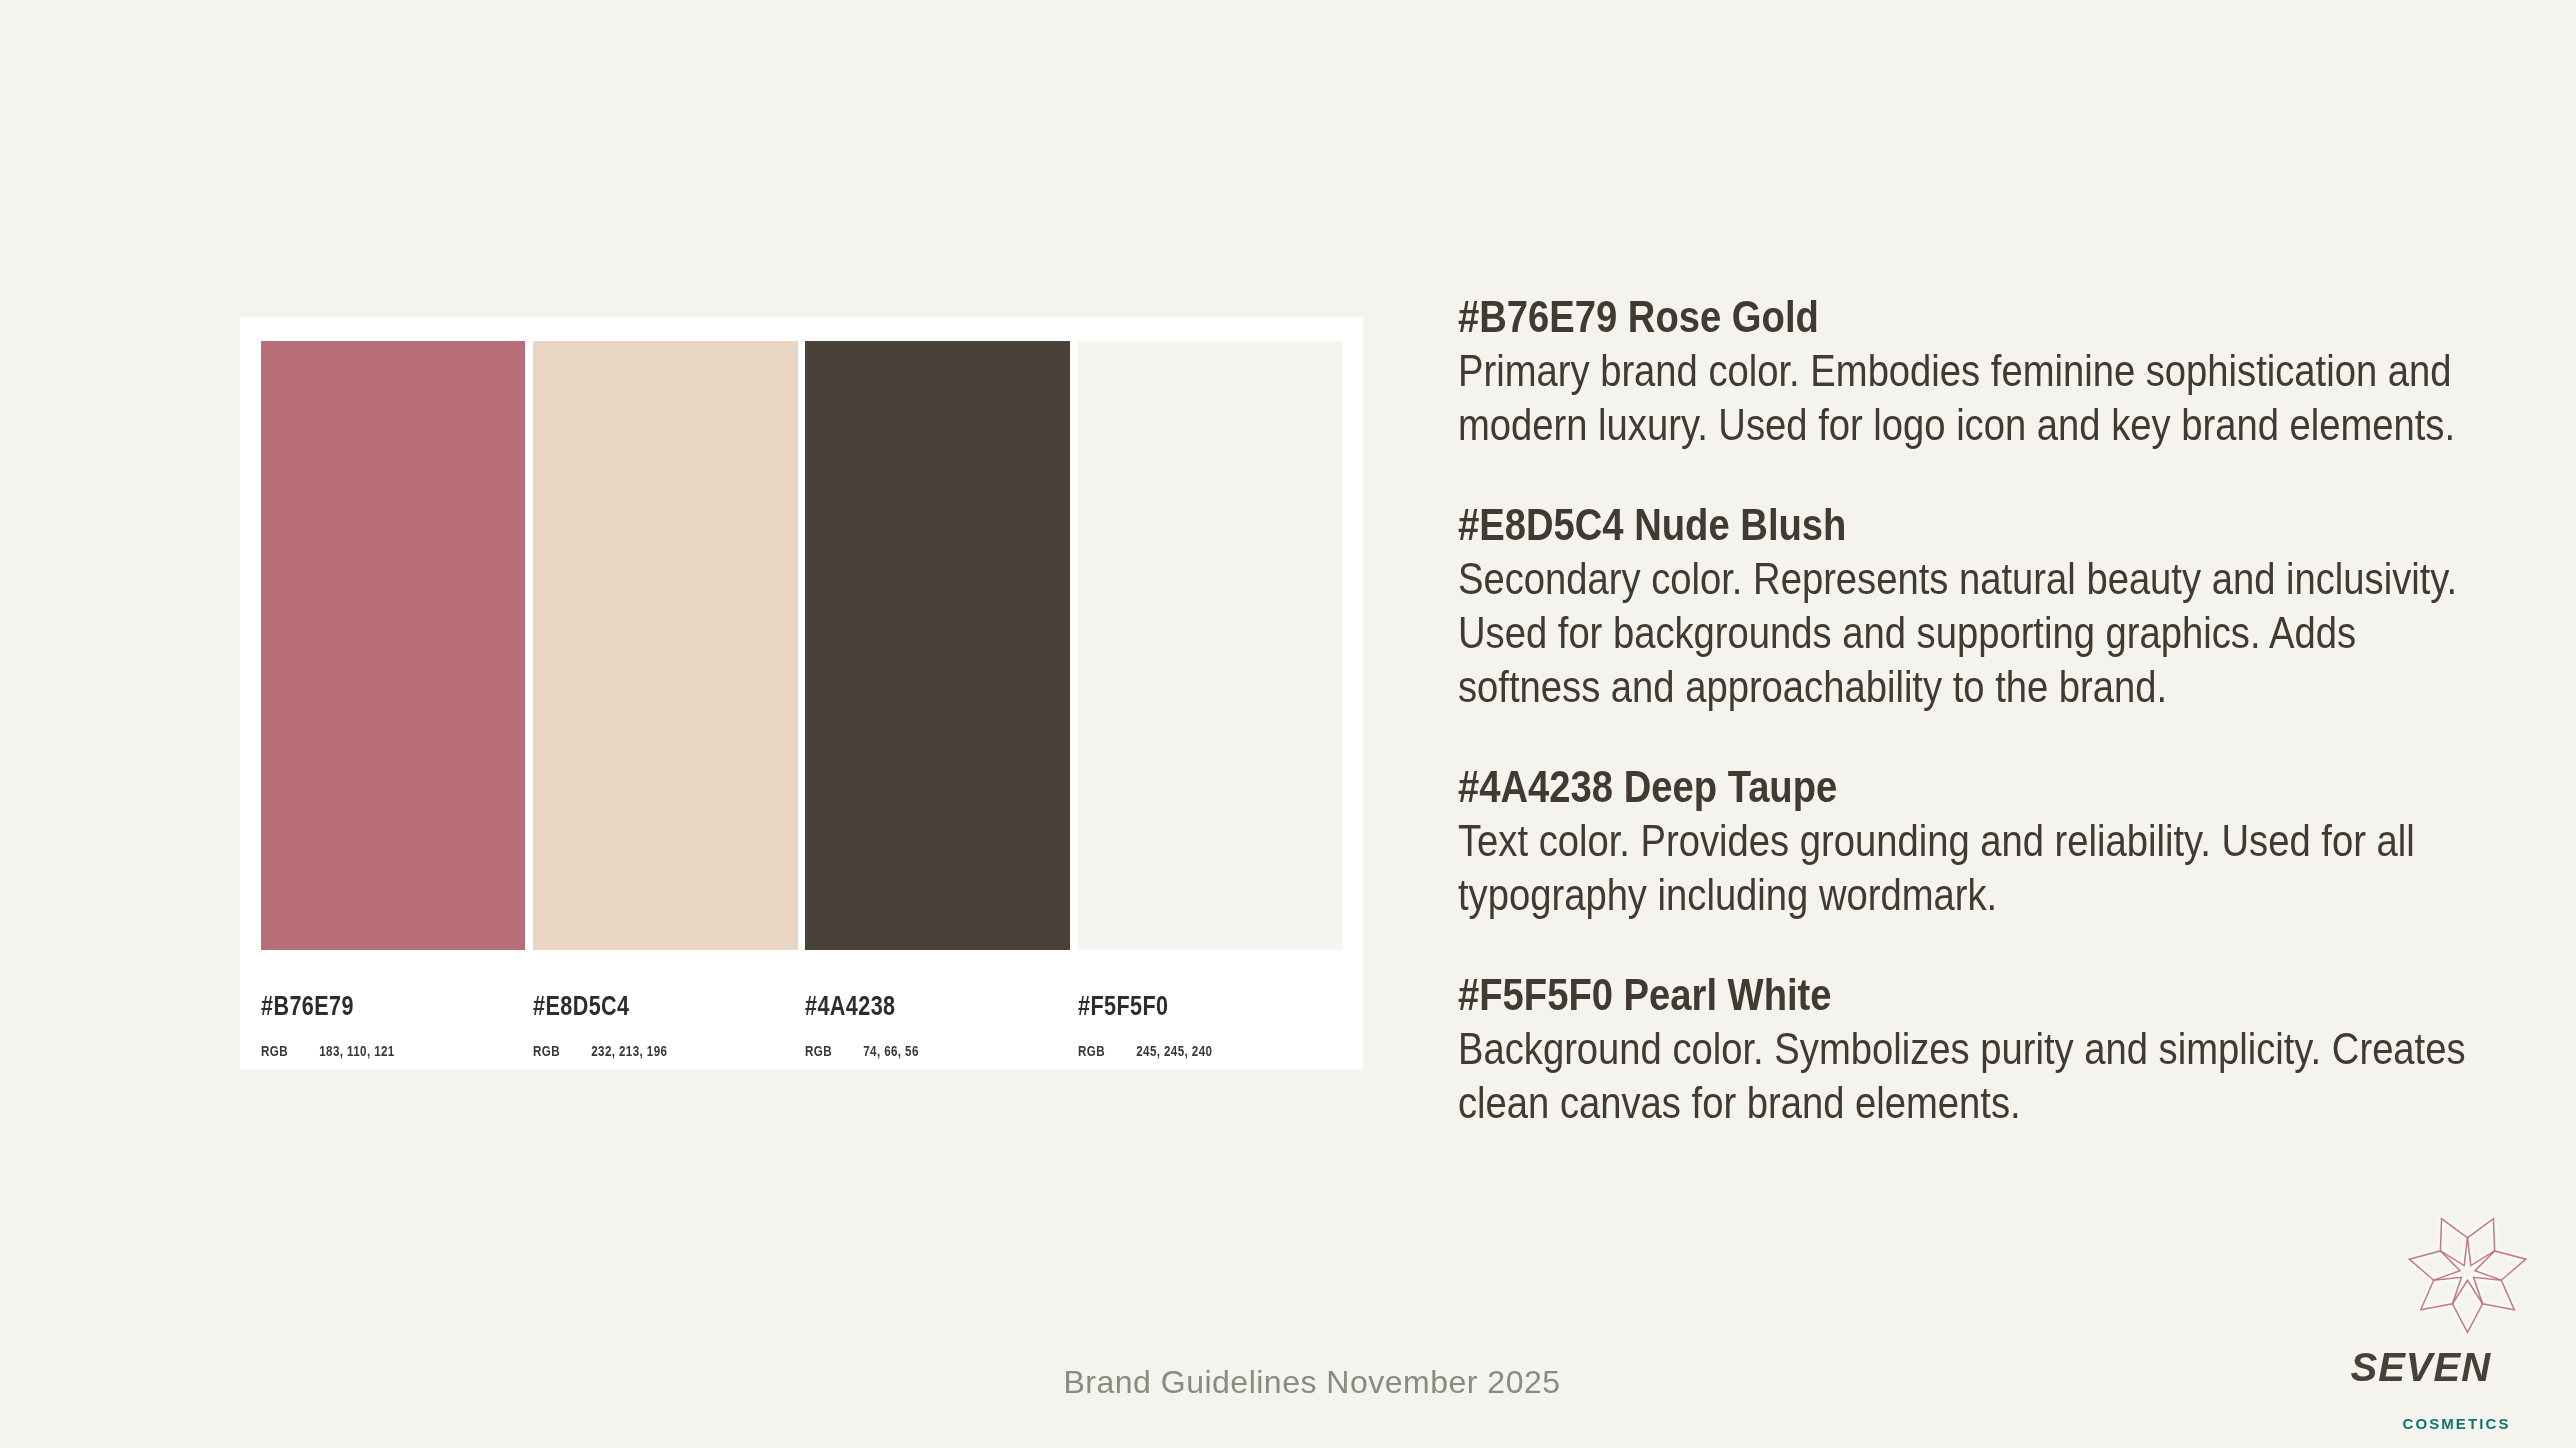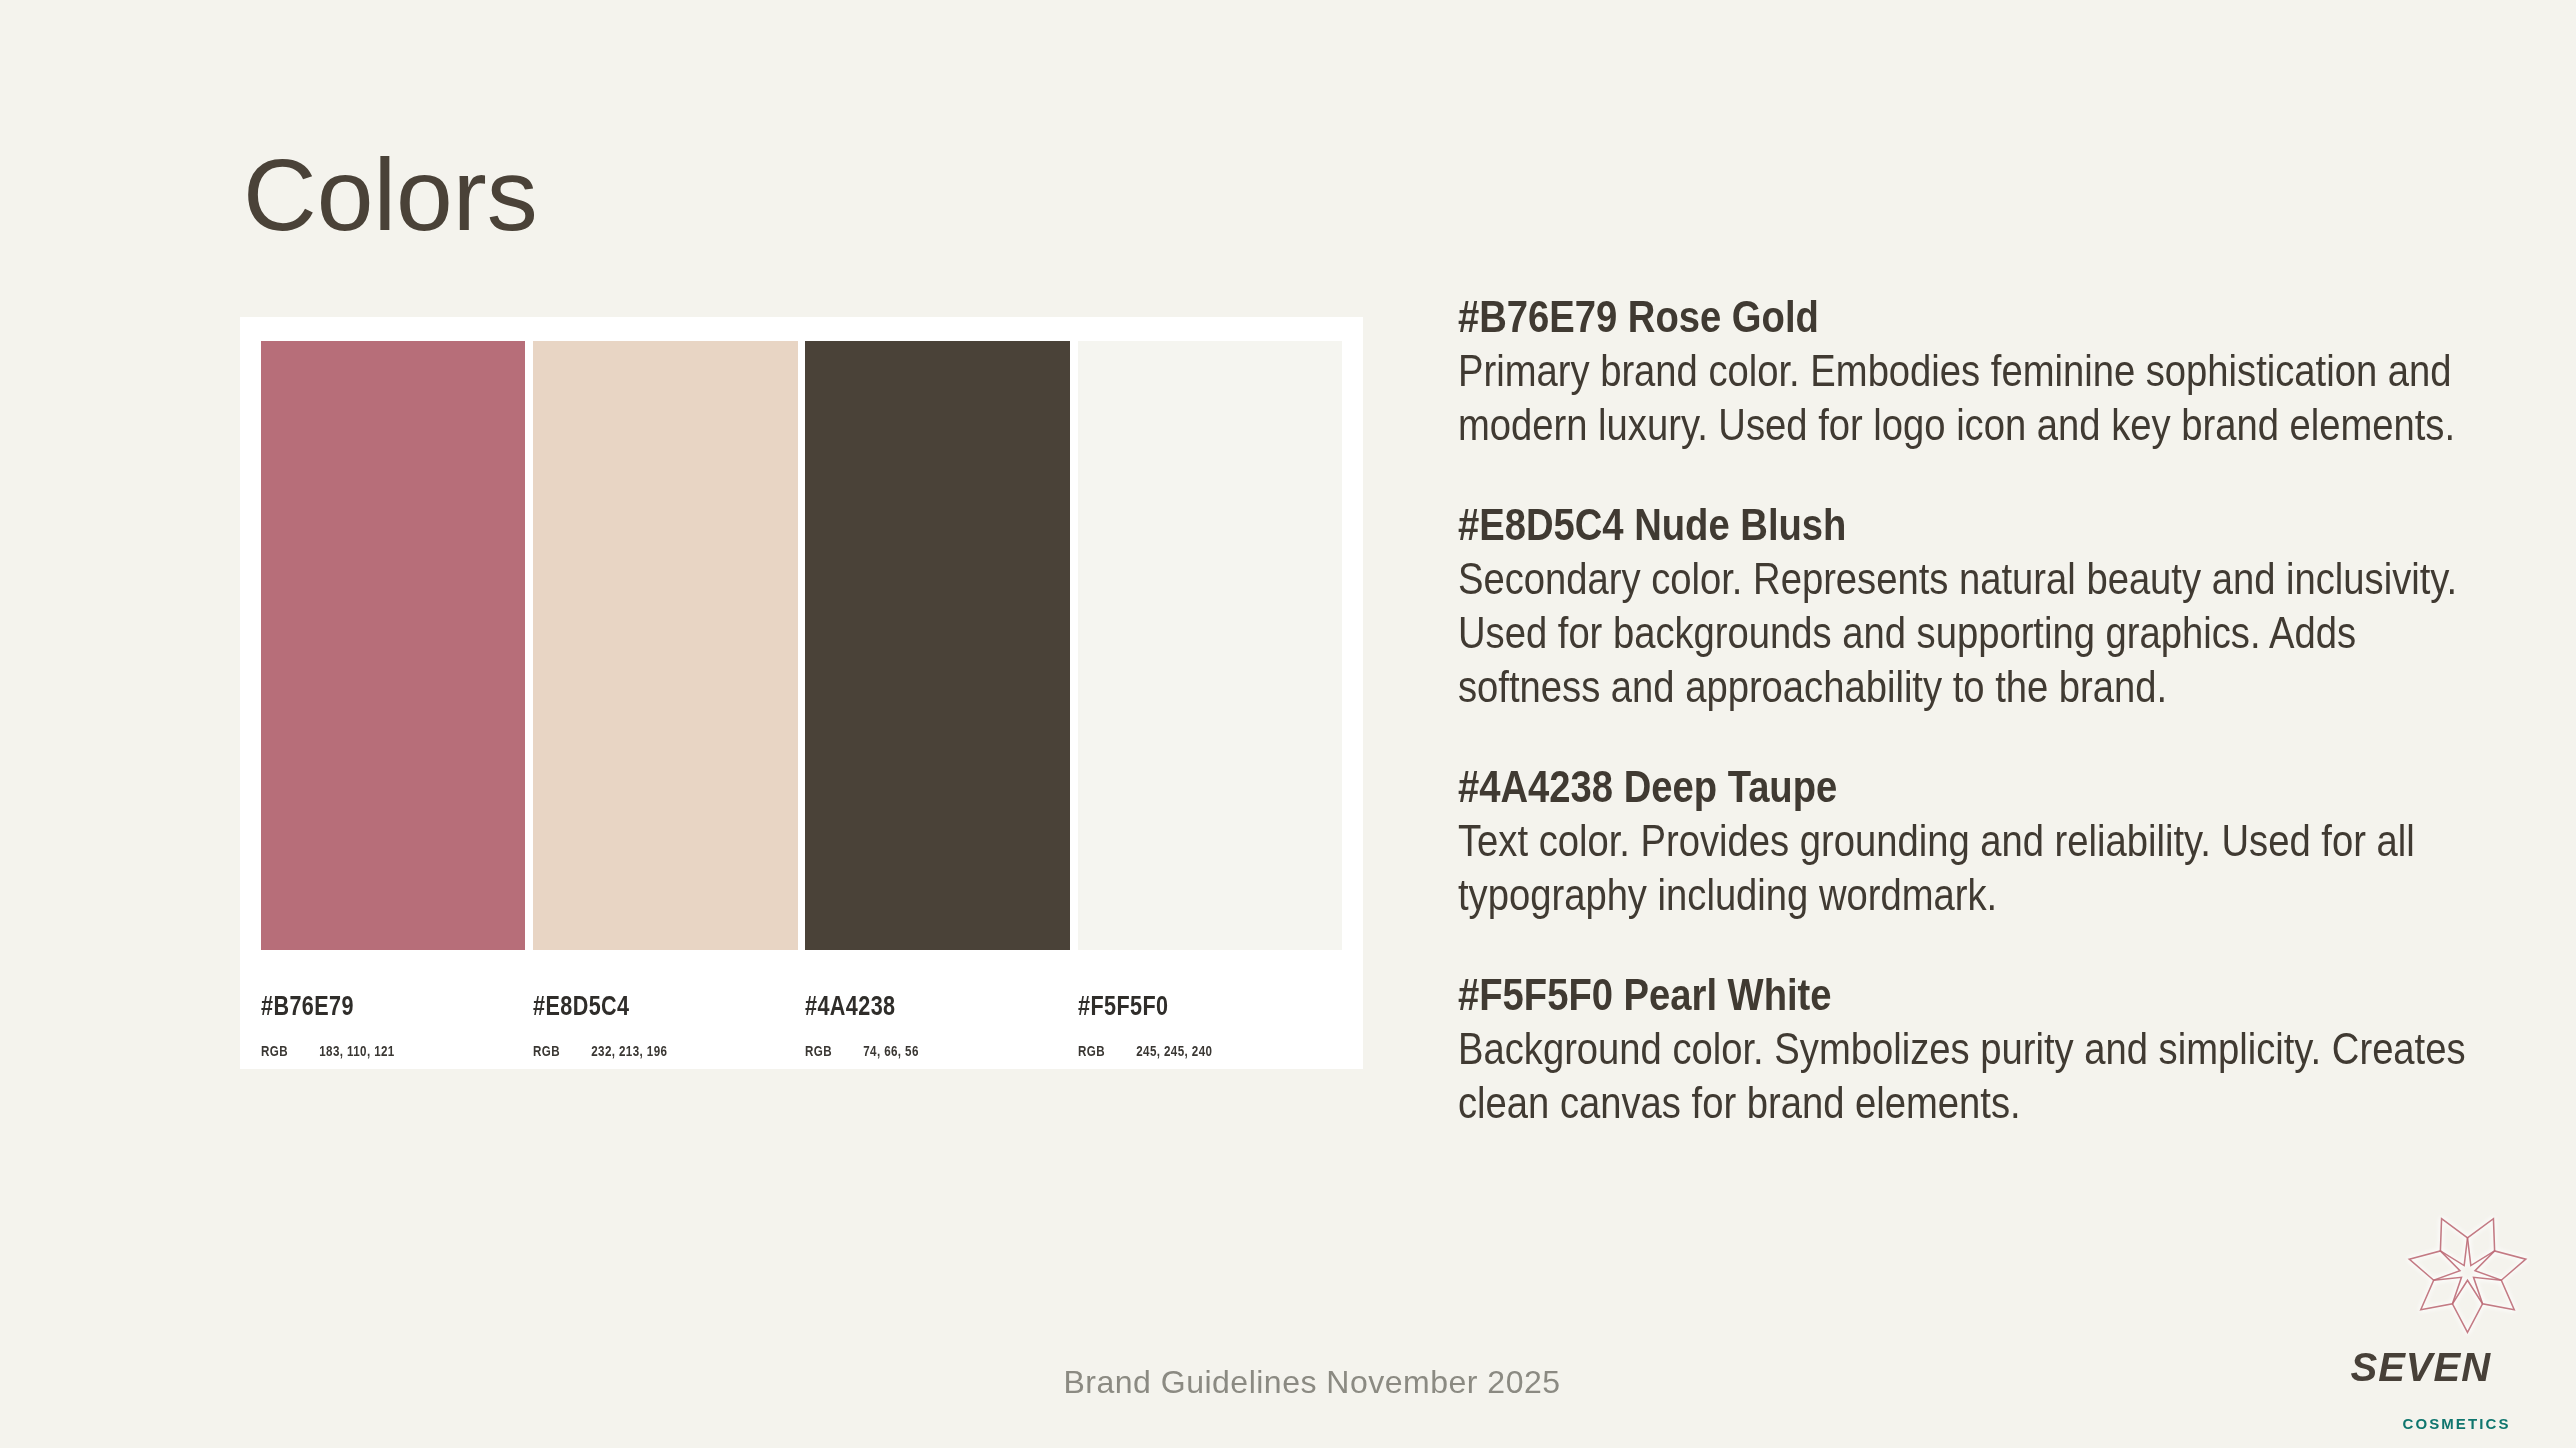--- a/index.html
+++ b/index.html
@@ -134,21 +134,20 @@
     letter-spacing:2.1px;
     color:#0f766e;
     white-space:nowrap;
   }
 </style>
 </head>
 <body>
 
 <div class="slide">
 
-  <h1 class="title">Colors</h1>
 
   <div class="palette-card">
 
     <div class="swatch-col">
       <div class="swatch" style="background-color: rgb(183, 110, 121);"></div>
       <div class="hex">#B76E79</div>
       <div class="rgb-row">
         <span>RGB</span>
         <span>183, 110, 121</span>
       </div>

